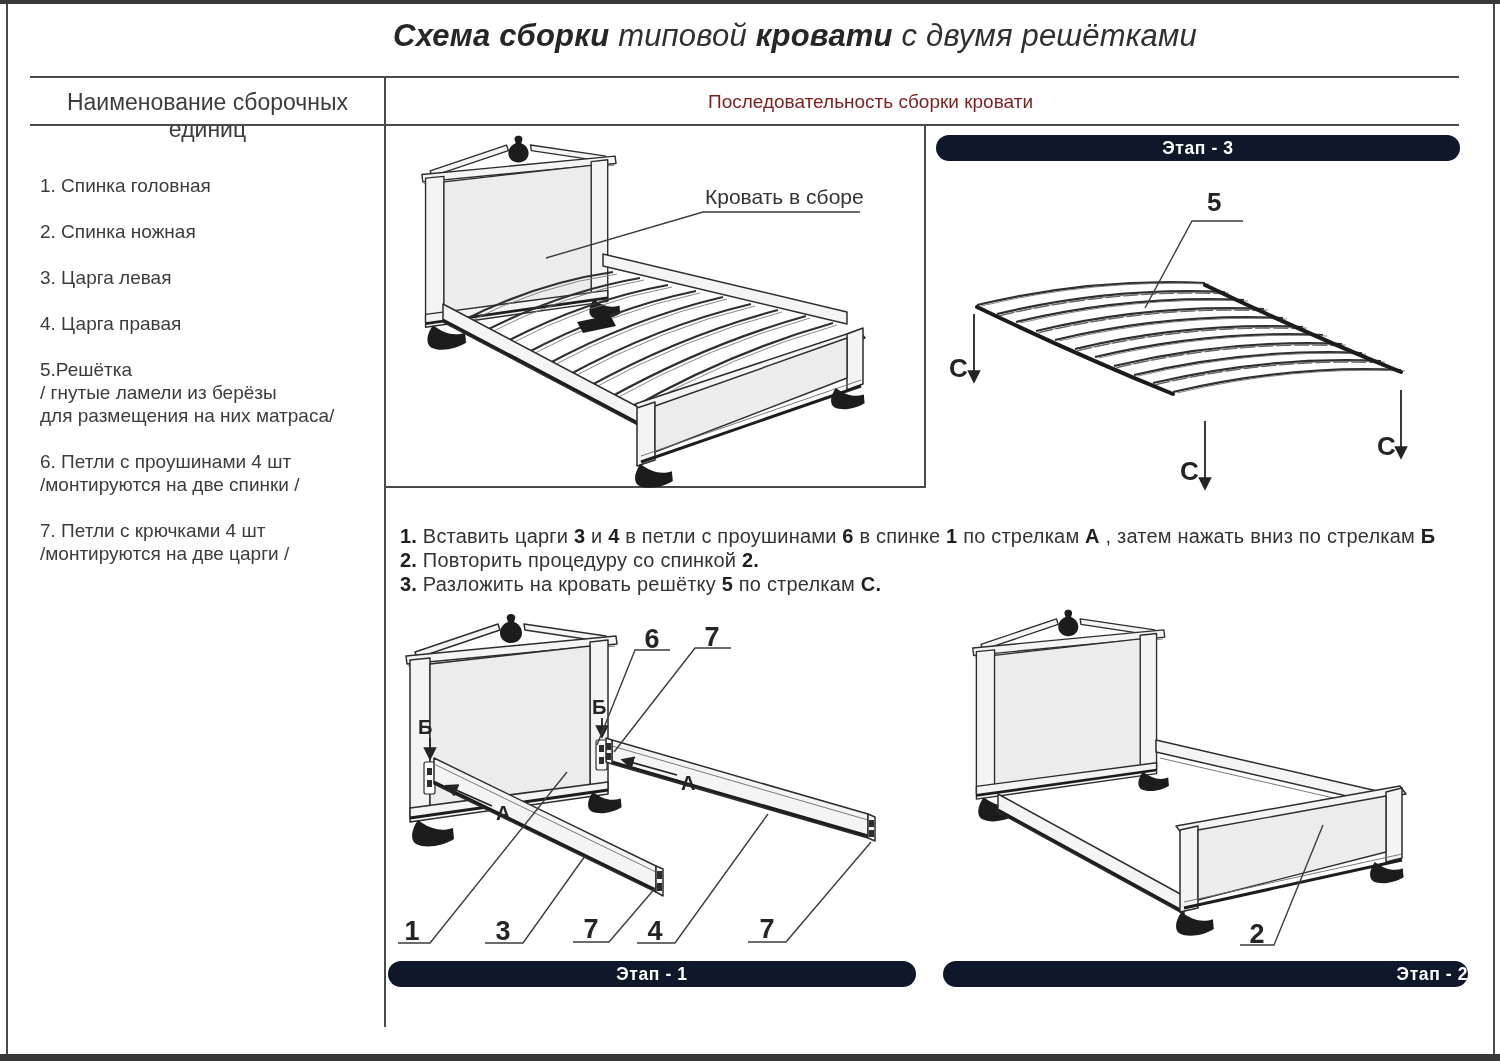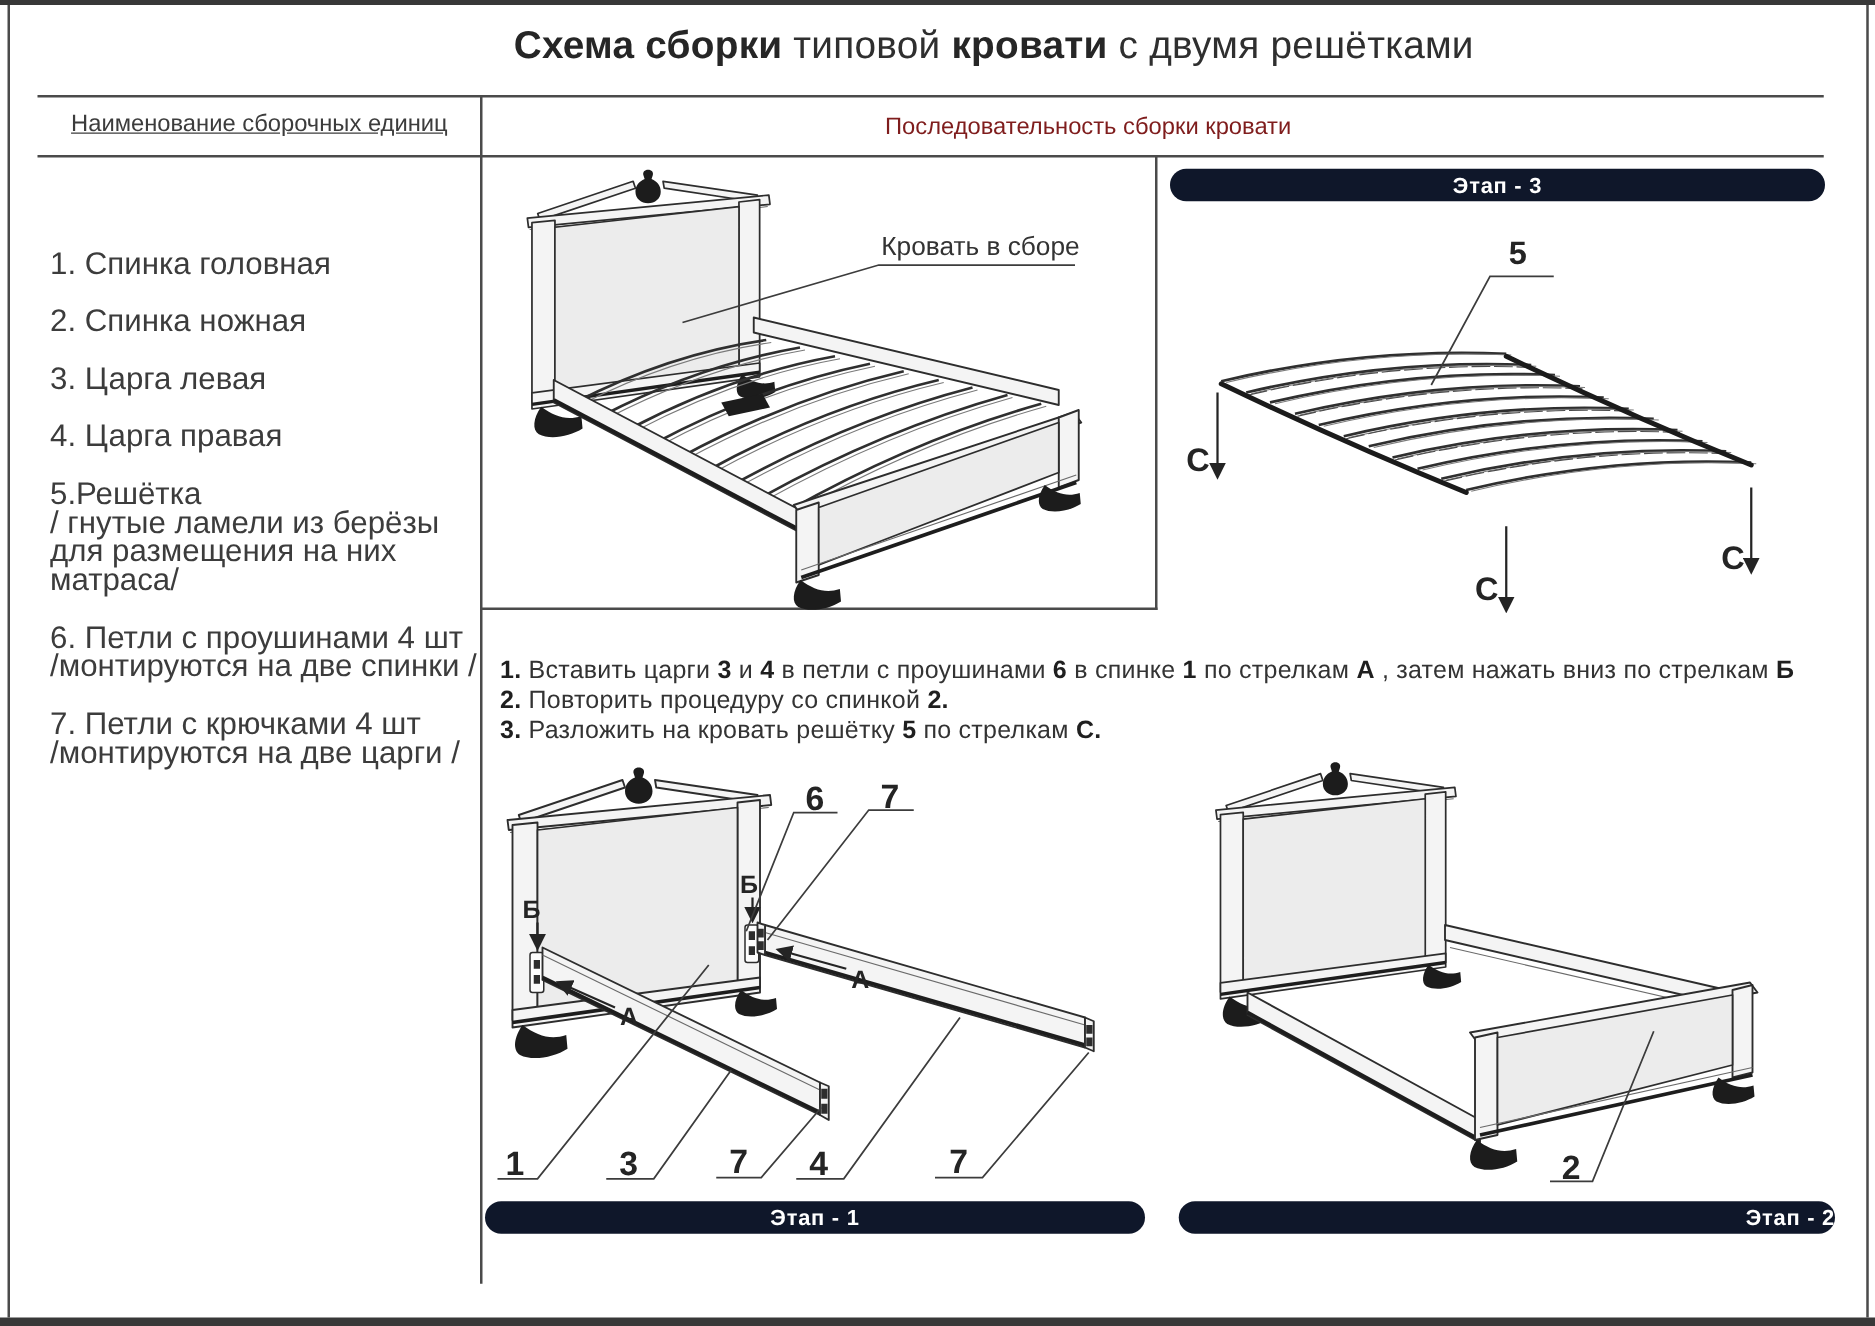--- a/index.html
+++ b/index.html
@@ -4,27 +4,27 @@
 <style>
   html,body{margin:0;padding:0;background:#888;}
   #page{
     position:relative;width:1500px;height:1061px;background:#ffffff;
     font-family:"Liberation Sans",sans-serif;color:#3a3a3a;overflow:hidden;
   }
   .abs{position:absolute;}
   .hline,.vline{position:absolute;background:#4a4a4a;}
   .strip{position:absolute;background:#383838;left:0;width:1500px;}
   
-  .title{left:100px;right:10px;top:18px;text-align:center;font-size:31px;letter-spacing:.2px;color:#2f2f2f;}
+  .title{left:100px;right:10px;top:18px;text-align:center;font-size:31px;letter-spacing:.2px;color:#2f2f2f;font-style:italic;}
   .title b{font-weight:bold;color:#262626;}
   
-  .th-left{left:30px;width:355px;top:89px;text-align:center;font-size:19px;color:#3c3c3c;text-decoration:underline;}
+  .th-left{left:30px;width:355px;top:89px;text-align:center;font-size:23px;color:#3c3c3c;}
   .th-right{left:375px;width:1075px;top:91px;text-align:center;font-size:19px;color:#7f1d1d;padding-right:84px;box-sizing:border-box;}
   
-  .parts-list{left:40px;top:200px;width:345px;font-size:25px;line-height:23px;color:#3c3c3c;}
+  .parts-list{left:40px;top:174px;width:345px;font-size:19px;line-height:23px;color:#3c3c3c;}
   .part-item{margin-bottom:23px;}
   
   .banner{position:absolute;height:26px;background:#0f172a;border-radius:13px;color:#fff;
     font-size:17.5px;font-weight:bold;text-align:center;line-height:26px;letter-spacing:.6px;}
   
   .instr{left:400px;top:524px;width:1080px;font-size:20px;line-height:24px;color:#333;letter-spacing:.2px;}
   .instr .bd{font-weight:bold;color:#1f1f1f;}
   
   .footer{left:398px;top:1005px;width:1094px;font-size:18.5px;color:#3f3f3f;
     text-align:justify;text-align-last:justify;white-space:nowrap;}

